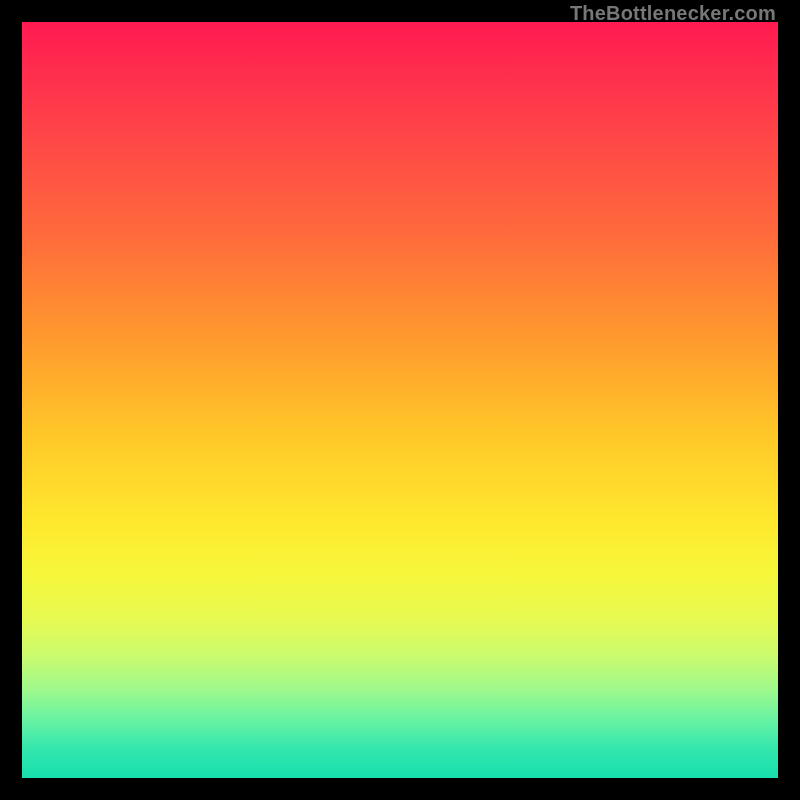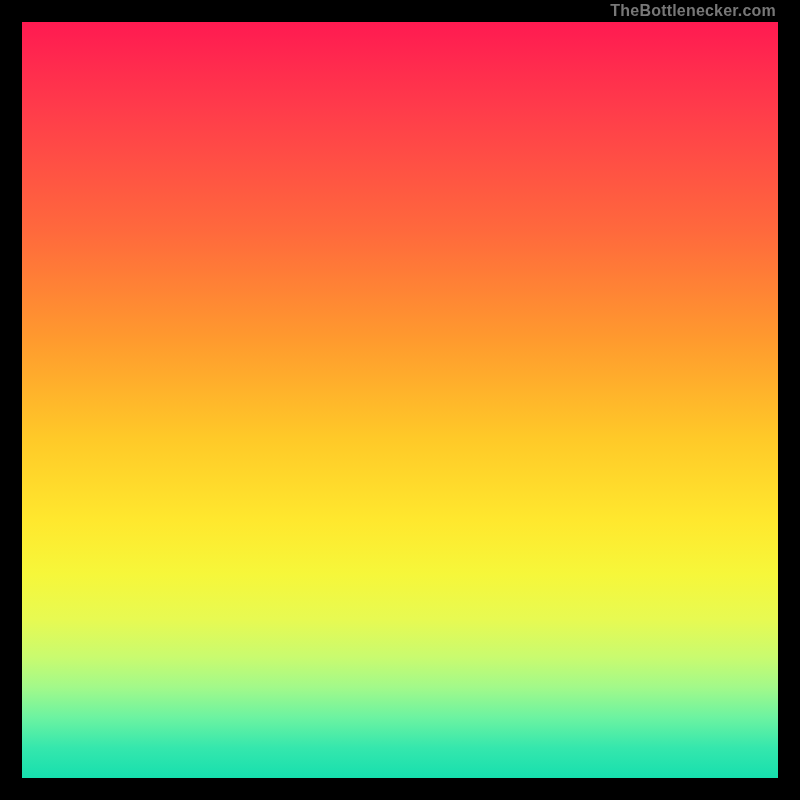--- a/index.html
+++ b/index.html
@@ -55,21 +55,21 @@
     fill: #e77b6f;
     fill-opacity: 0.88;
     stroke: #d15d50;
     stroke-width: 0.5;
   }
   .attribution {
     position: absolute;
     top: 2px;
     right: 24px;
     font-family: Arial, Helvetica, sans-serif;
-    font-size: 16px;
+    font-size: 20px;
     font-weight: 600;
     color: #777;
     letter-spacing: 0.2px;
   }
 </style>
 </head>
 <body>
 
 <div class="attribution">TheBottlenecker.com</div>
 

